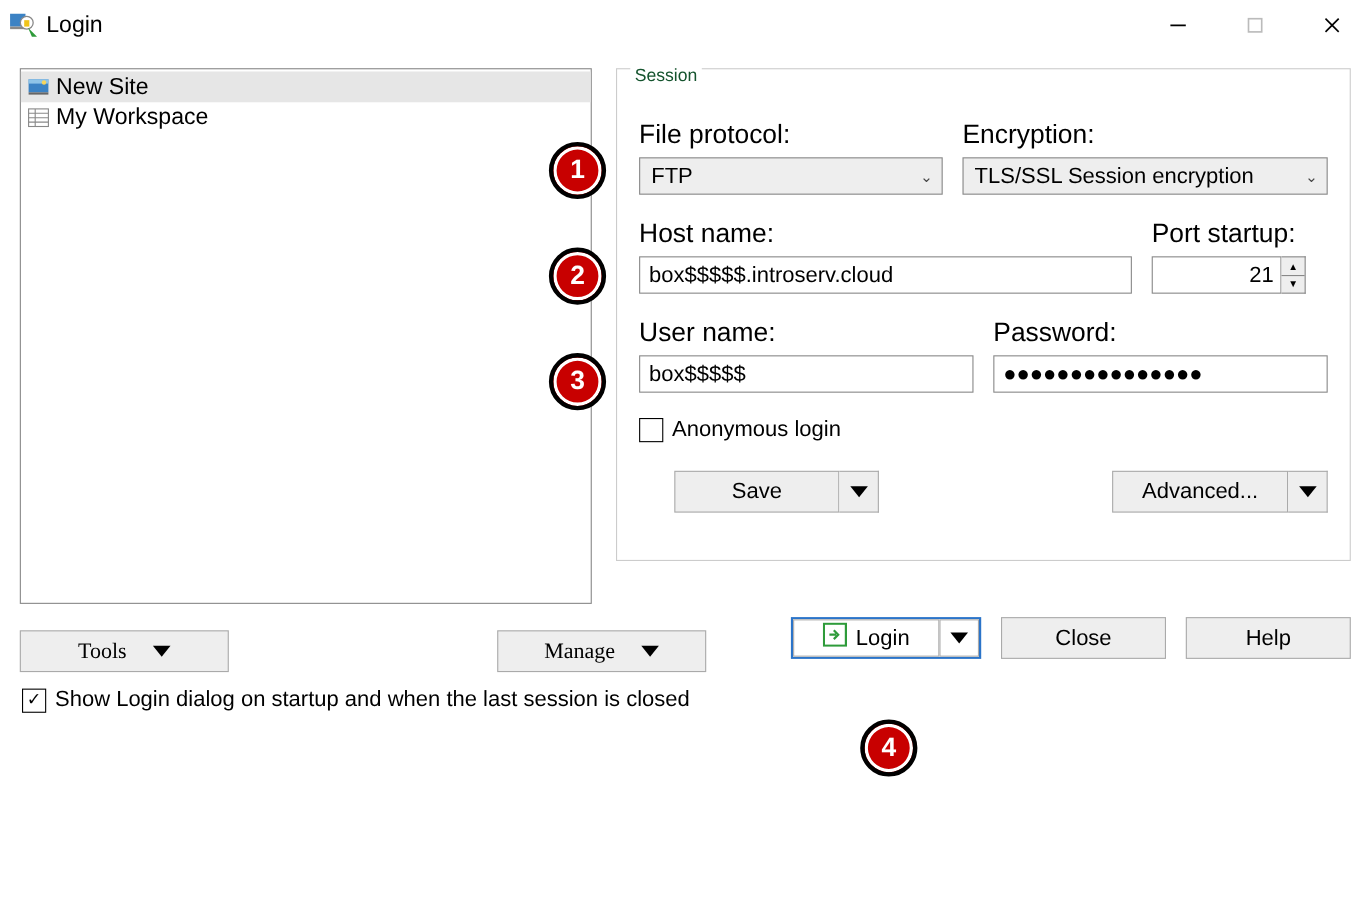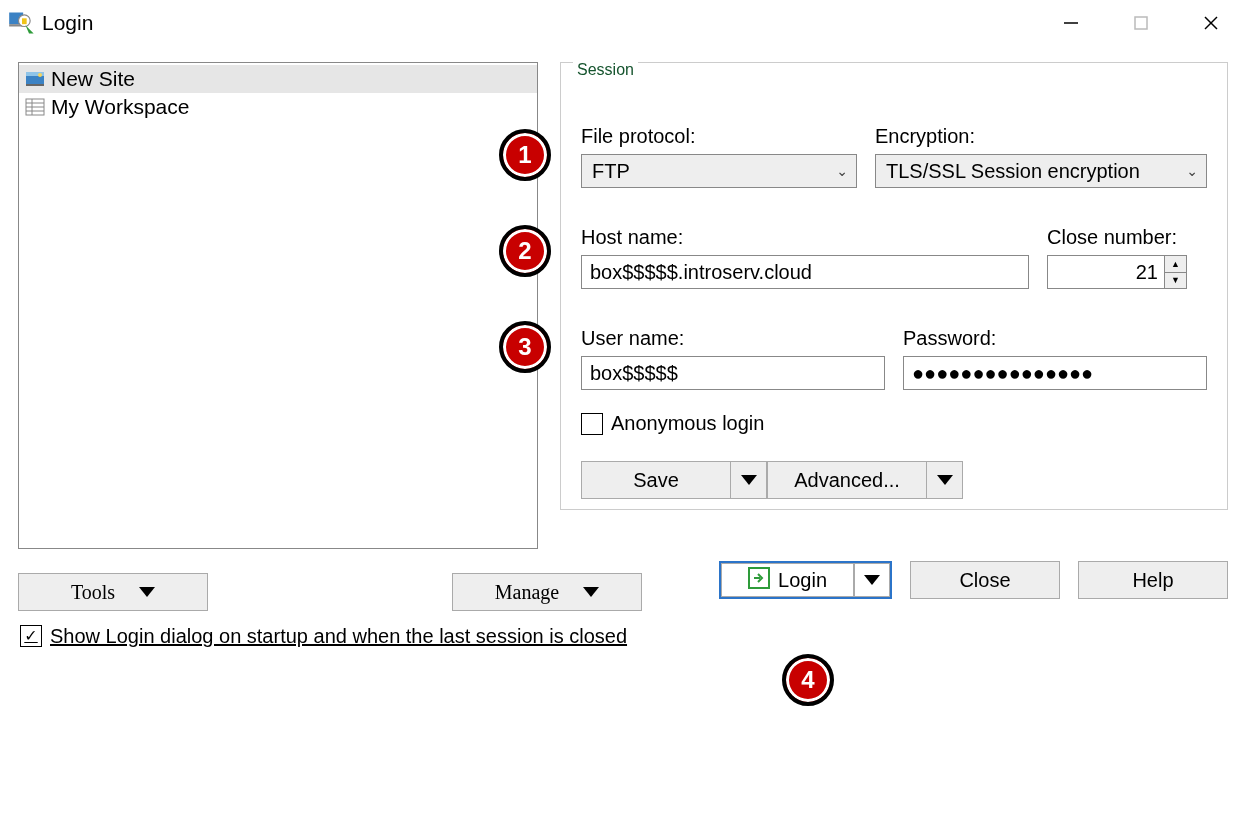--- a/index.html
+++ b/index.html
@@ -80,21 +80,21 @@
     padding: 0 4px;
     font-size: 16px;
     color: #14532d;
   }
   .row {
     display: flex;
     gap: 18px;
     margin-bottom: 22px;
   }
   .field { display: flex; flex-direction: column; gap: 6px; }
-  .field label { font-size: 20px; color: #000; margin-top: 16px; }
+  .field label { font-size: 24px; color: #000; }
   .dropdown {
     height: 34px;
     border: 1px solid #888;
     background: #eee;
     display: flex; align-items: center;
     padding: 0 10px;
     font-size: 20px;
     position: relative;
   }
   .dropdown .chev {
@@ -190,24 +190,23 @@
     background: #fff;
     display: flex; align-items: center; justify-content: center;
   }
   .plain-btn {
     height: 38px; width: 150px;
     border: 1px solid #aaa; background: #eee;
     display: flex; align-items: center; justify-content: center;
     font-size: 20px;
   }
   .startup-row {
-    display: flex; align-items: flex-start; gap: 8px;
+    display: flex; align-items: center; gap: 8px;
     margin-top: 14px;
     padding-left: 2px;
-    text-decoration: underline;
   }
   .check-mark::after {
     content: "✓";
     font-size: 16px; line-height: 1;
   }
   .badge {
     position: absolute;
     width: 52px; height: 52px;
     border-radius: 50%;
     background: #c80000;
@@ -314,21 +313,21 @@
             </div>
           </div>
         </div>
 
         <div class="row">
           <div class="field" style="flex:1;">
             <label>Host name:</label>
             <input class="text-input" value="box$$$$$.introserv.cloud" style="">
           </div>
           <div class="field" style="width:160px;">
-            <label>Close number:</label>
+            <label>Port startup:</label>
             <div class="port-wrap">
               <input class="port-input" value="21" style="">
               <div class="spinner">
                 <div>▲</div>
                 <div>▼</div>
               </div>
             </div>
           </div>
         </div>
 
@@ -341,21 +340,21 @@
             <label>Password:</label>
             <input class="text-input" value="●●●●●●●●●●●●●●●" style="">
           </div>
         </div>
 
         <div class="checkbox-row">
           <div class="checkbox-box"></div>
           <span class="chk-label">Anonymous login</span>
         </div>
 
-        <div style="display:flex; ">
+        <div style="display:flex; justify-content:space-between;margin-left:32px;">
           <div class="split-btn">
             <div class="main" style="width:150px;">
                 <span>Save</span>
               </div>
             <div class="arrow">
                 <div class="tri-down"></div>
               </div>
           </div>
           <div class="split-btn">
             <div class="main" style="width:160px;">

